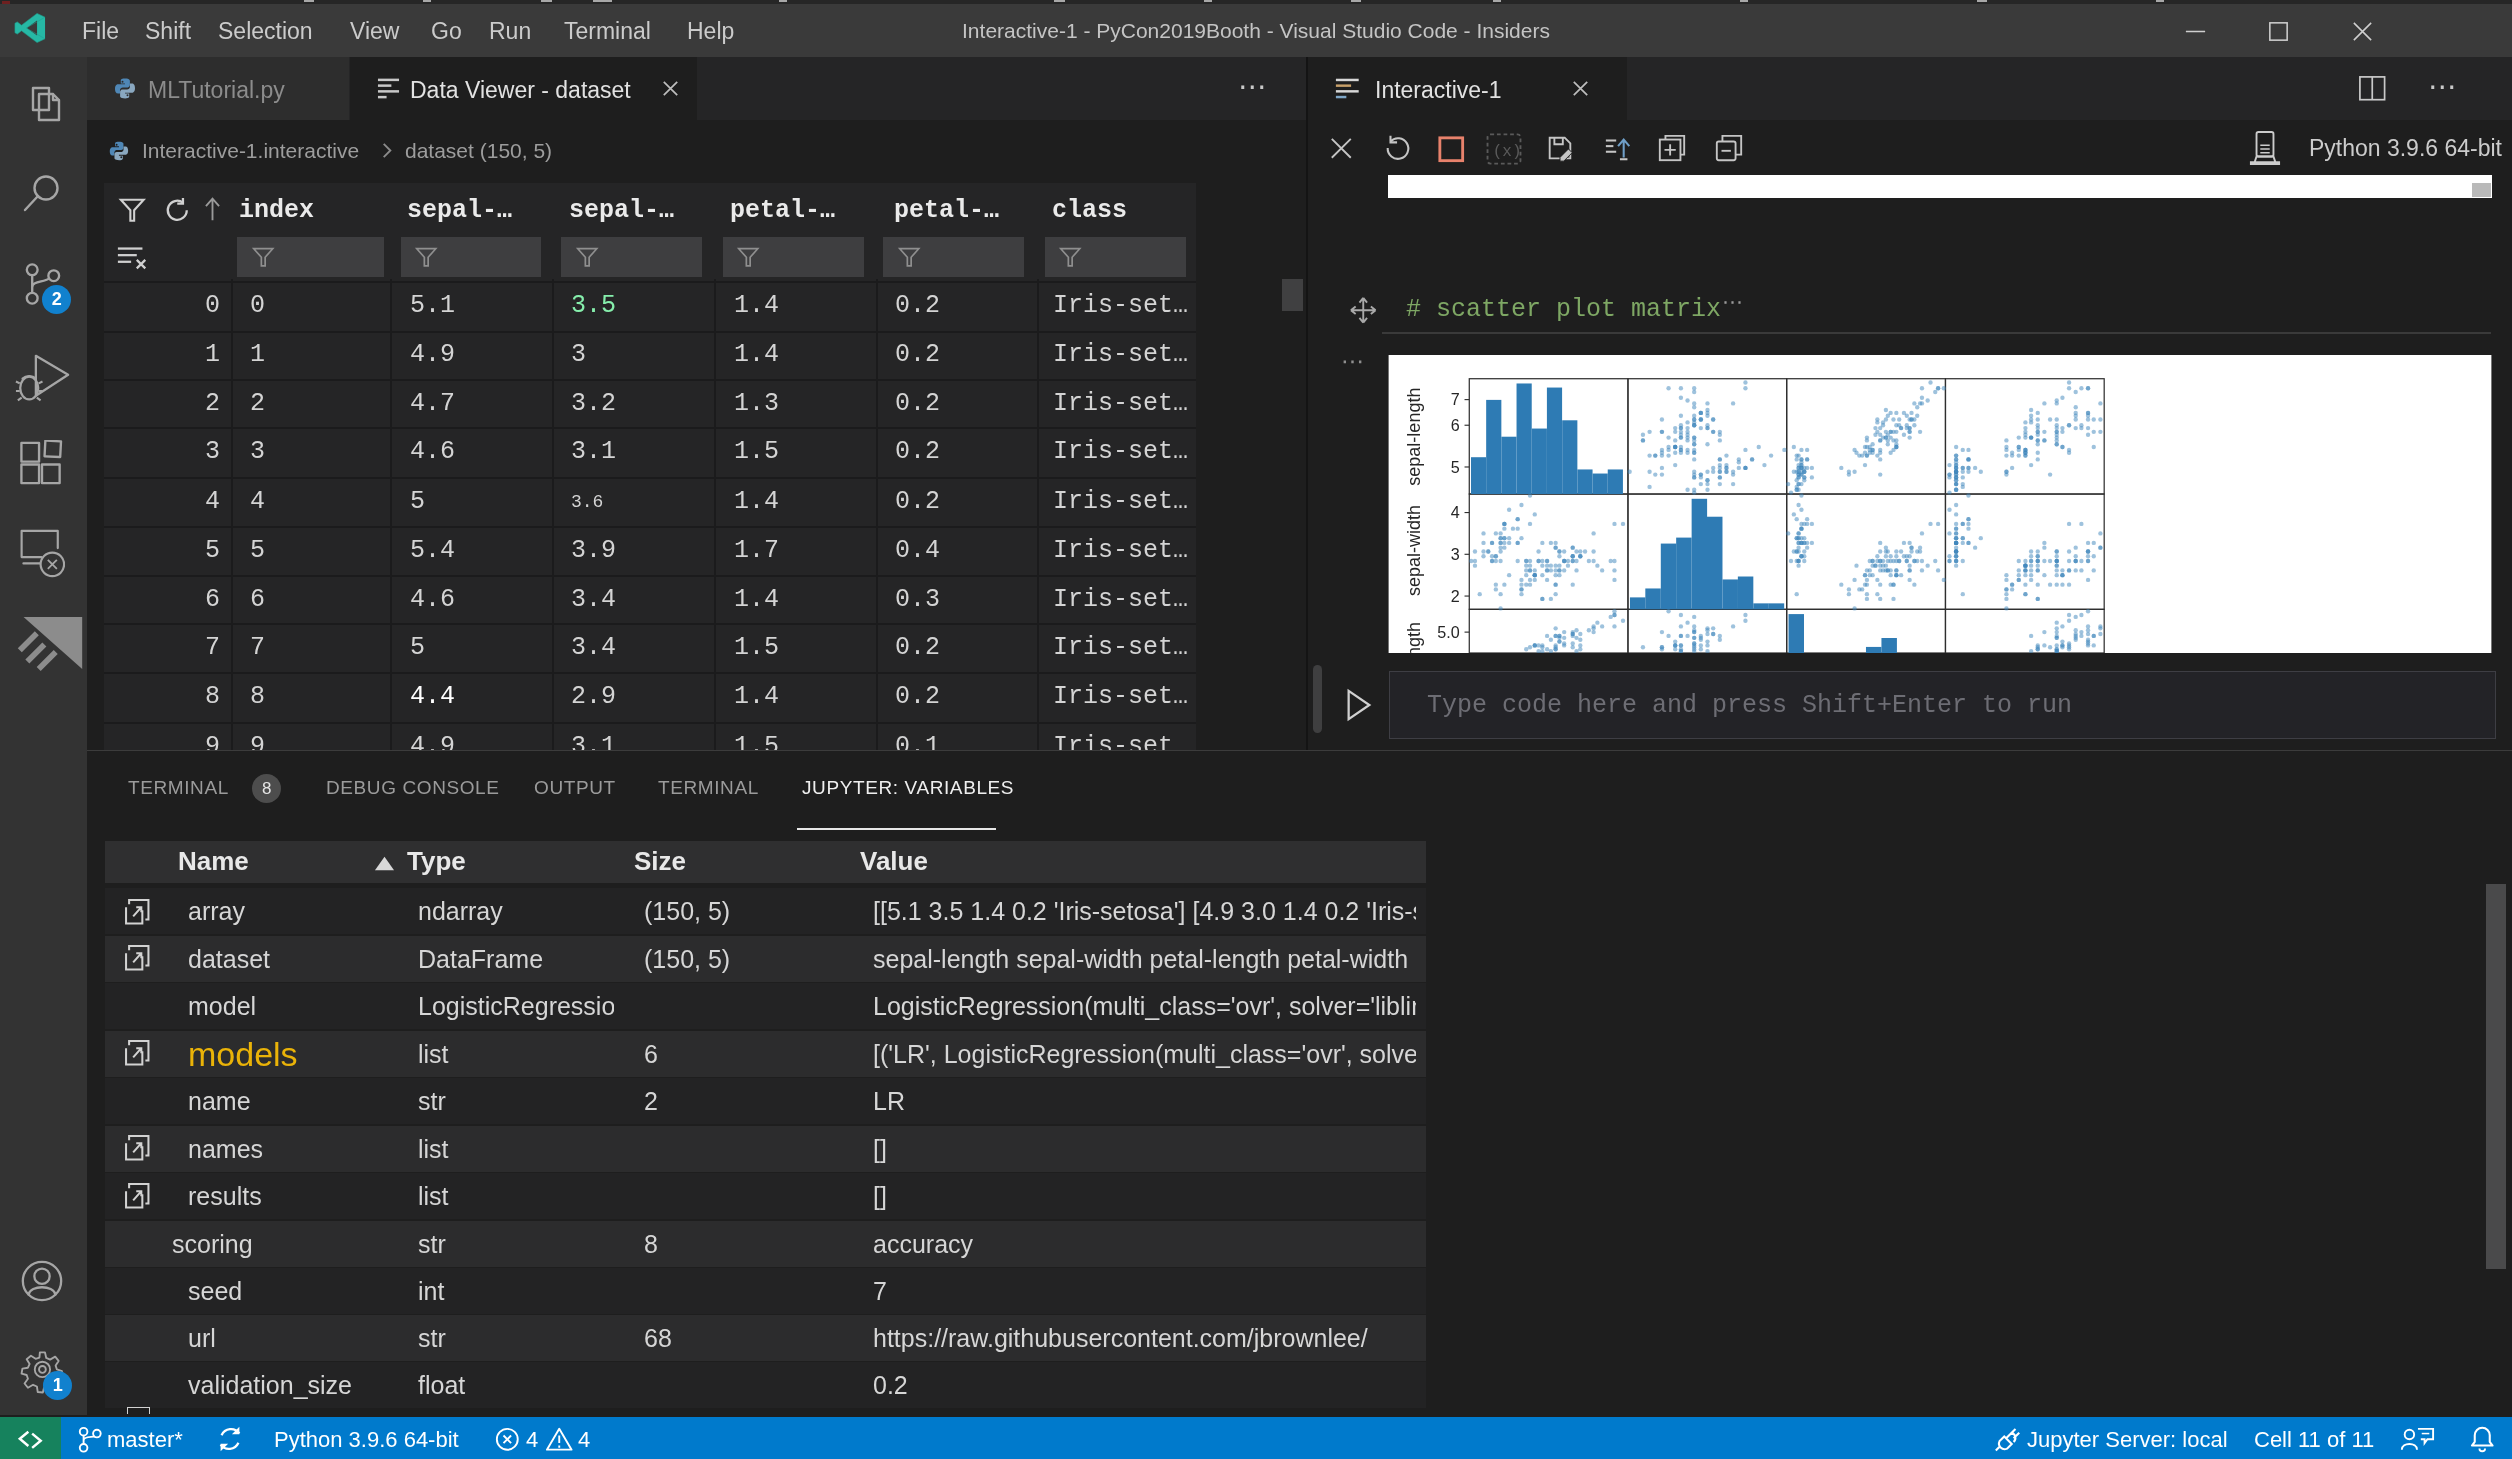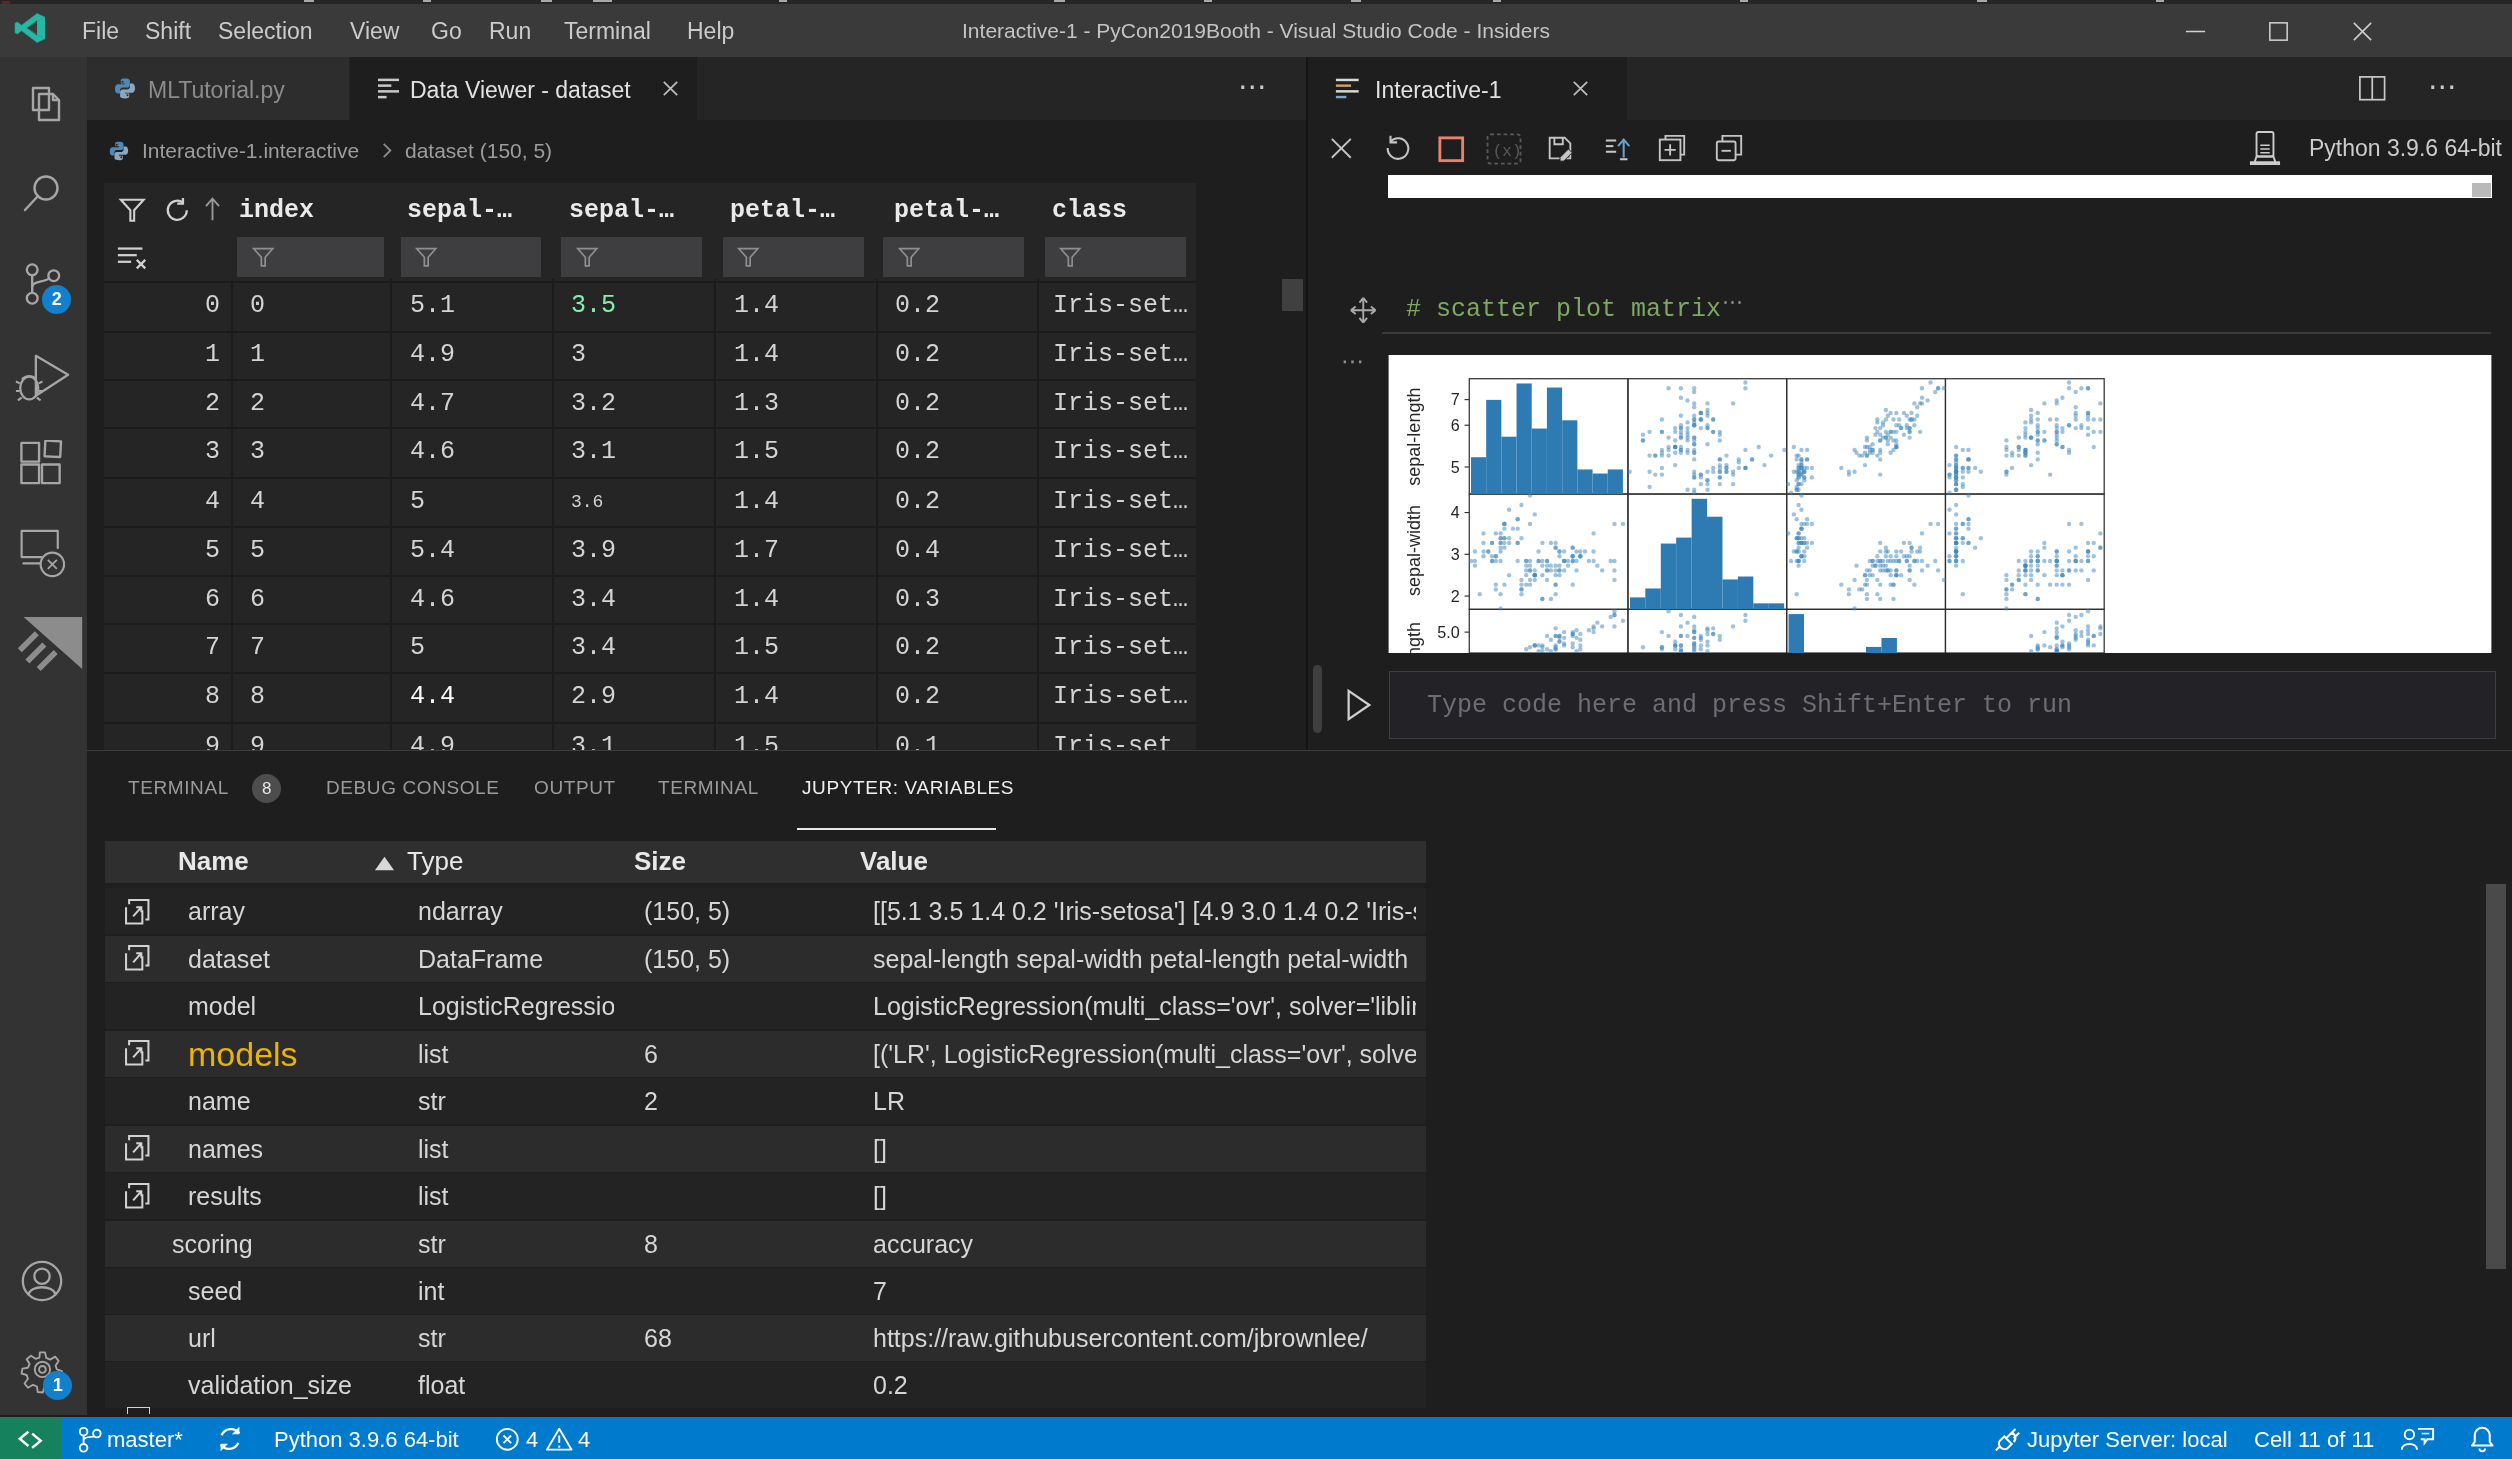--- a/index.html
+++ b/index.html
@@ -1480,21 +1480,21 @@
 <div class="a" style="left:87px;top:750px;width:2425px;height:665px;background:#1e1e1e;border-top:0.9px solid #3c3c3c"></div>
 <div class="a" style="left:128px;top:777px;font-size:19px;color:#9b9b9b;letter-spacing:0.6px">TERMINAL</div>
 <div class="a" style="left:326px;top:777px;font-size:19px;color:#9b9b9b;letter-spacing:0.6px">DEBUG CONSOLE</div>
 <div class="a" style="left:534px;top:777px;font-size:19px;color:#9b9b9b;letter-spacing:0.6px">OUTPUT</div>
 <div class="a" style="left:658px;top:777px;font-size:19px;color:#9b9b9b;letter-spacing:0.6px">TERMINAL</div>
 <div class="a" style="left:802px;top:777px;font-size:19px;color:#efefef;letter-spacing:0.6px">JUPYTER: VARIABLES</div>
 <div class="a" style="left:252px;top:774px;width:29.4px;height:29.4px;border-radius:50%;background:#4d4d4d;color:#e6e6e6;font-size:17px;text-align:center;line-height:29.4px">8</div>
 <div class="a" style="left:797px;top:828px;width:199px;height:2.4px;background:#e7e7e7"></div>
 <div class="a" style="left:105px;top:841px;width:1321px;height:42px;background:#2f2f30"></div>
 <div class="a" style="left:178px;top:846px;font-size:26px;font-weight:bold;color:#e8e8e8">Name</div>
-<div class="a" style="left:407px;top:846px;font-size:26px;font-weight:normal;color:#e8e8e8">Type</div>
+<div class="a" style="left:407px;top:846px;font-size:26px;font-weight:bold;color:#e8e8e8">Type</div>
 <div class="a" style="left:634px;top:846px;font-size:26px;font-weight:bold;color:#e8e8e8">Size</div>
 <div class="a" style="left:860px;top:846px;font-size:26px;font-weight:bold;color:#e8e8e8">Value</div>
 <svg class="a" style="left:373px;top:853px" width="23" height="21" viewBox="0 0 24 22">
     <path d="M12 4 L22 18 L2 18 Z" fill="#d8d8d8"></path>
   </svg>
 <div class="a" style="left:105px;top:888px;width:1321px;height:46px;background:#232324"></div>
 <svg class="a" style="left:123px;top:897px" width="28.5" height="28.5" viewBox="0 0 28 28">
     <path d="M3 10 L3 26 L19 26 L19 13 M6 7 L6 3 L25 3 L25 22 L22 22" fill="none" stroke="#d2d2d2" stroke-width="2"></path>
     <path d="M10 19 L18 10 M13 10 L18 10 L18 15" fill="none" stroke="#d2d2d2" stroke-width="2"></path>
   </svg>

